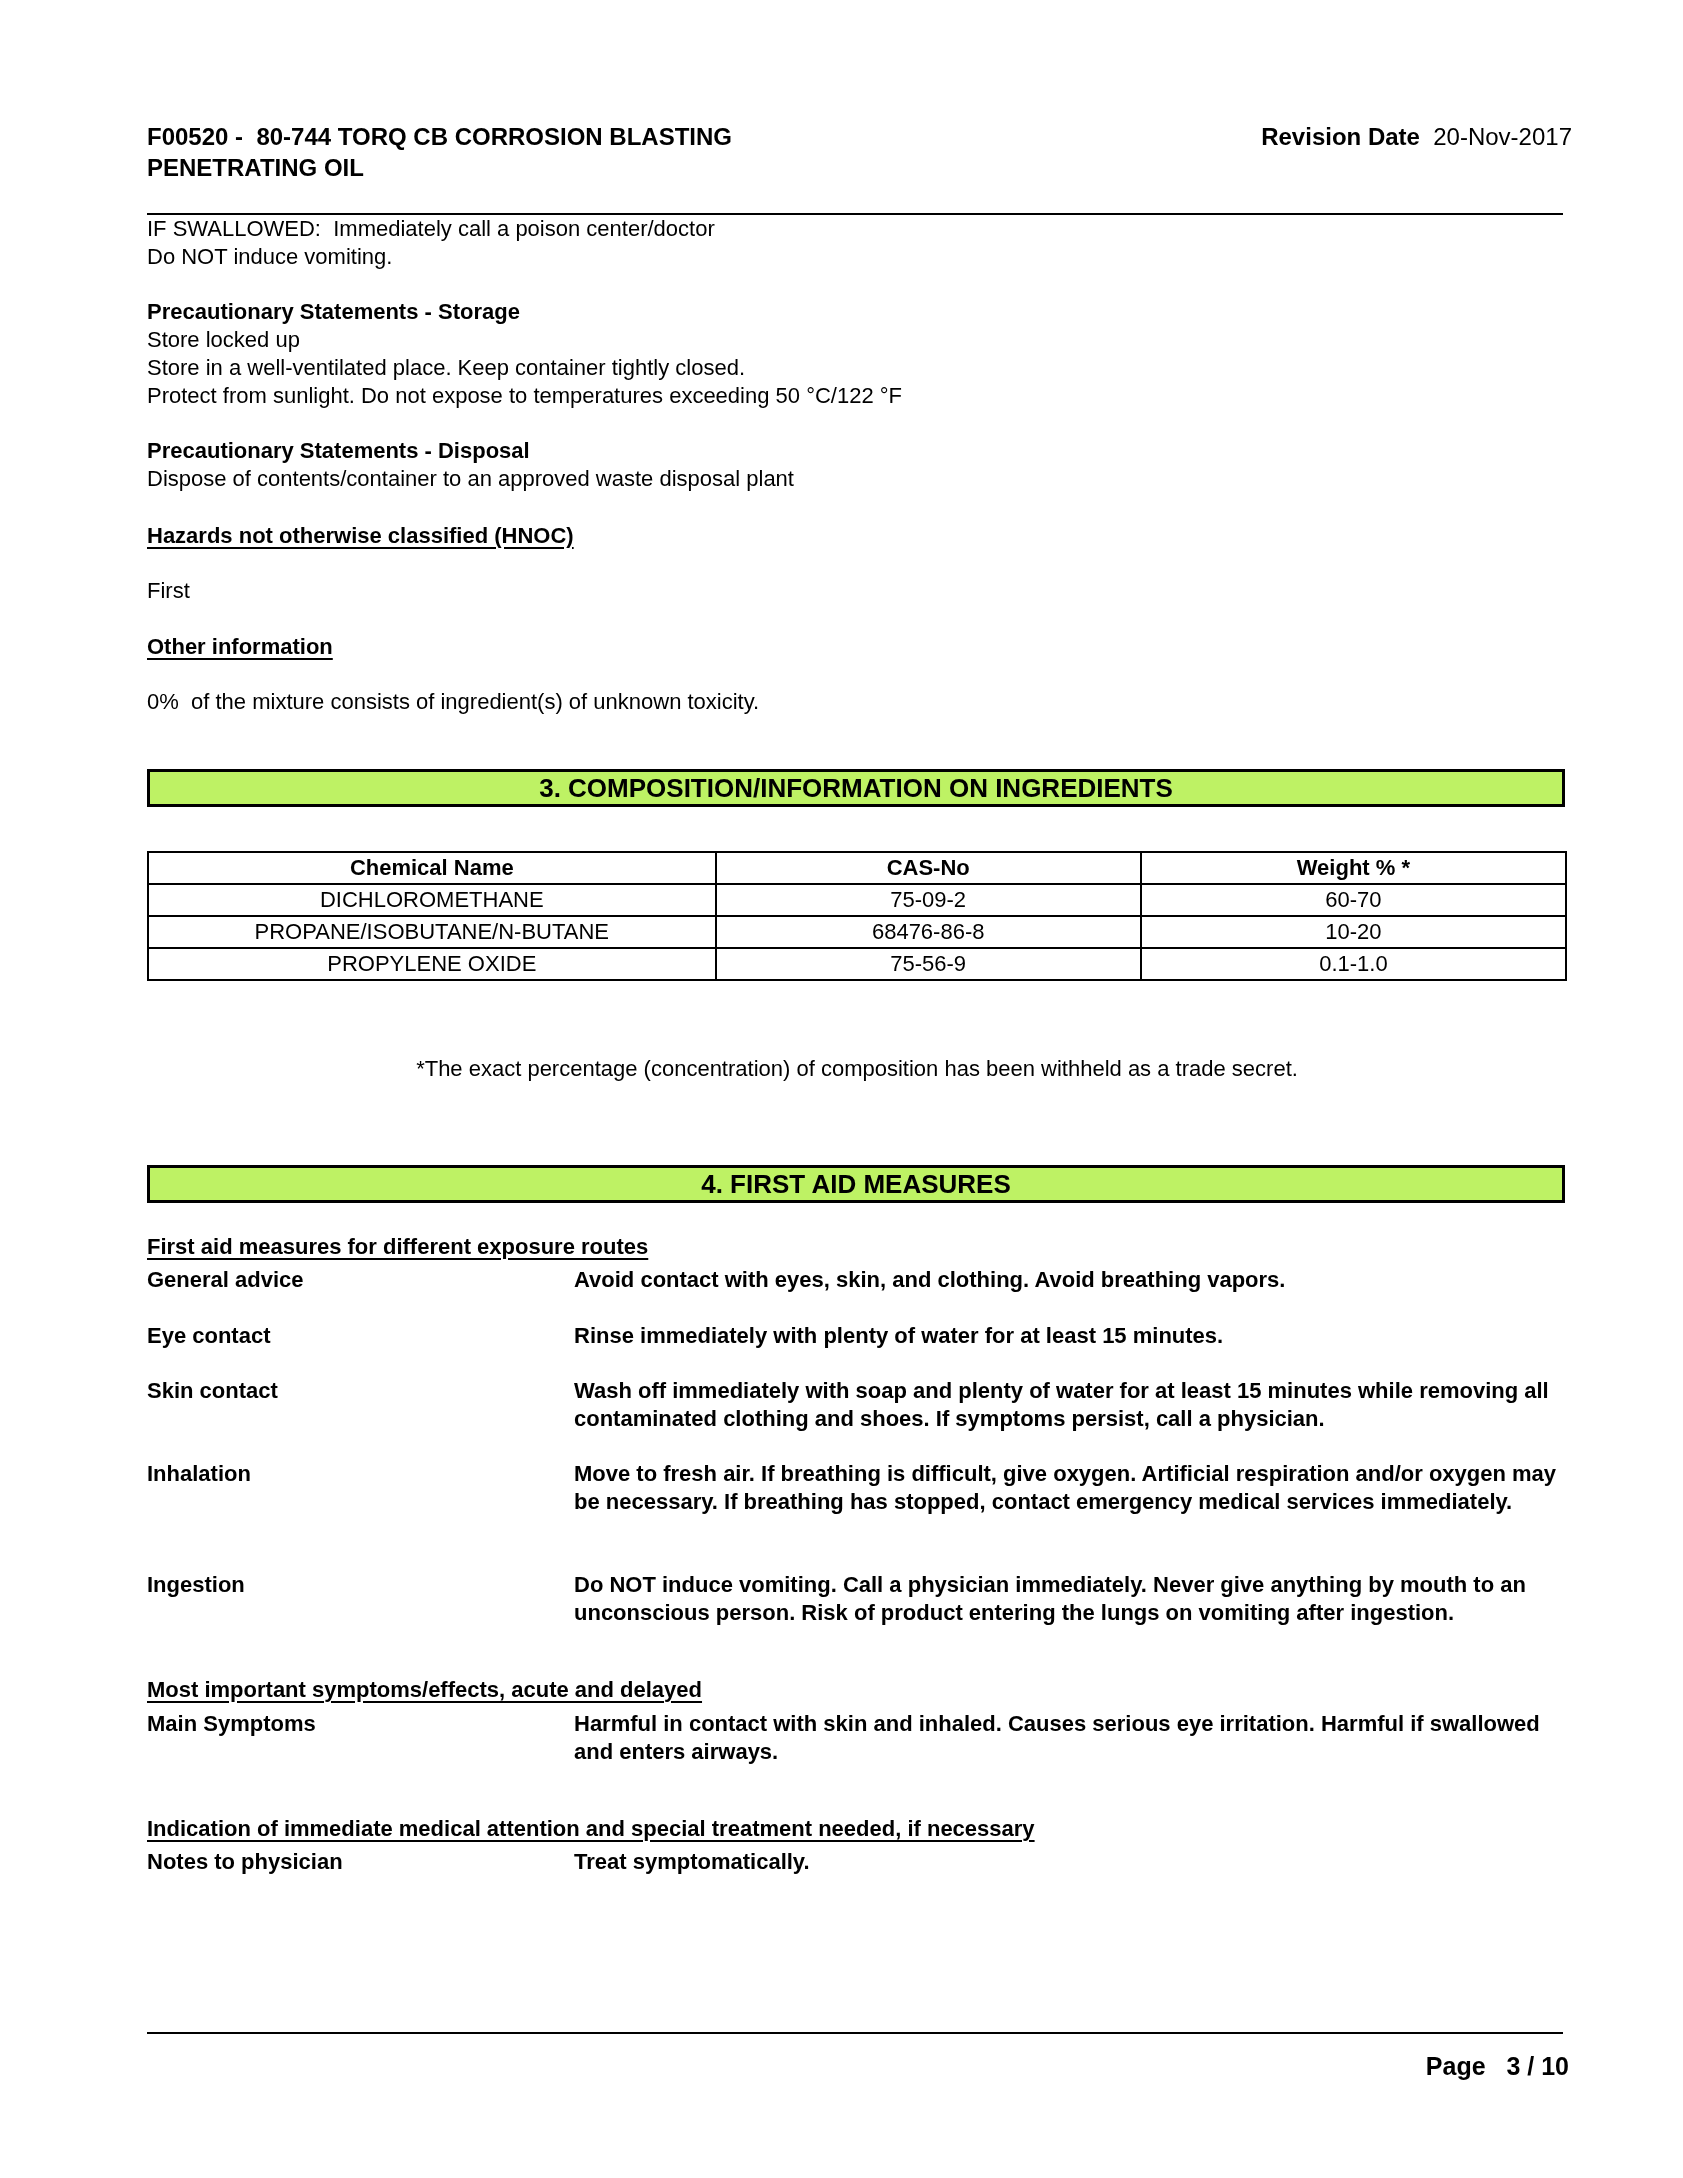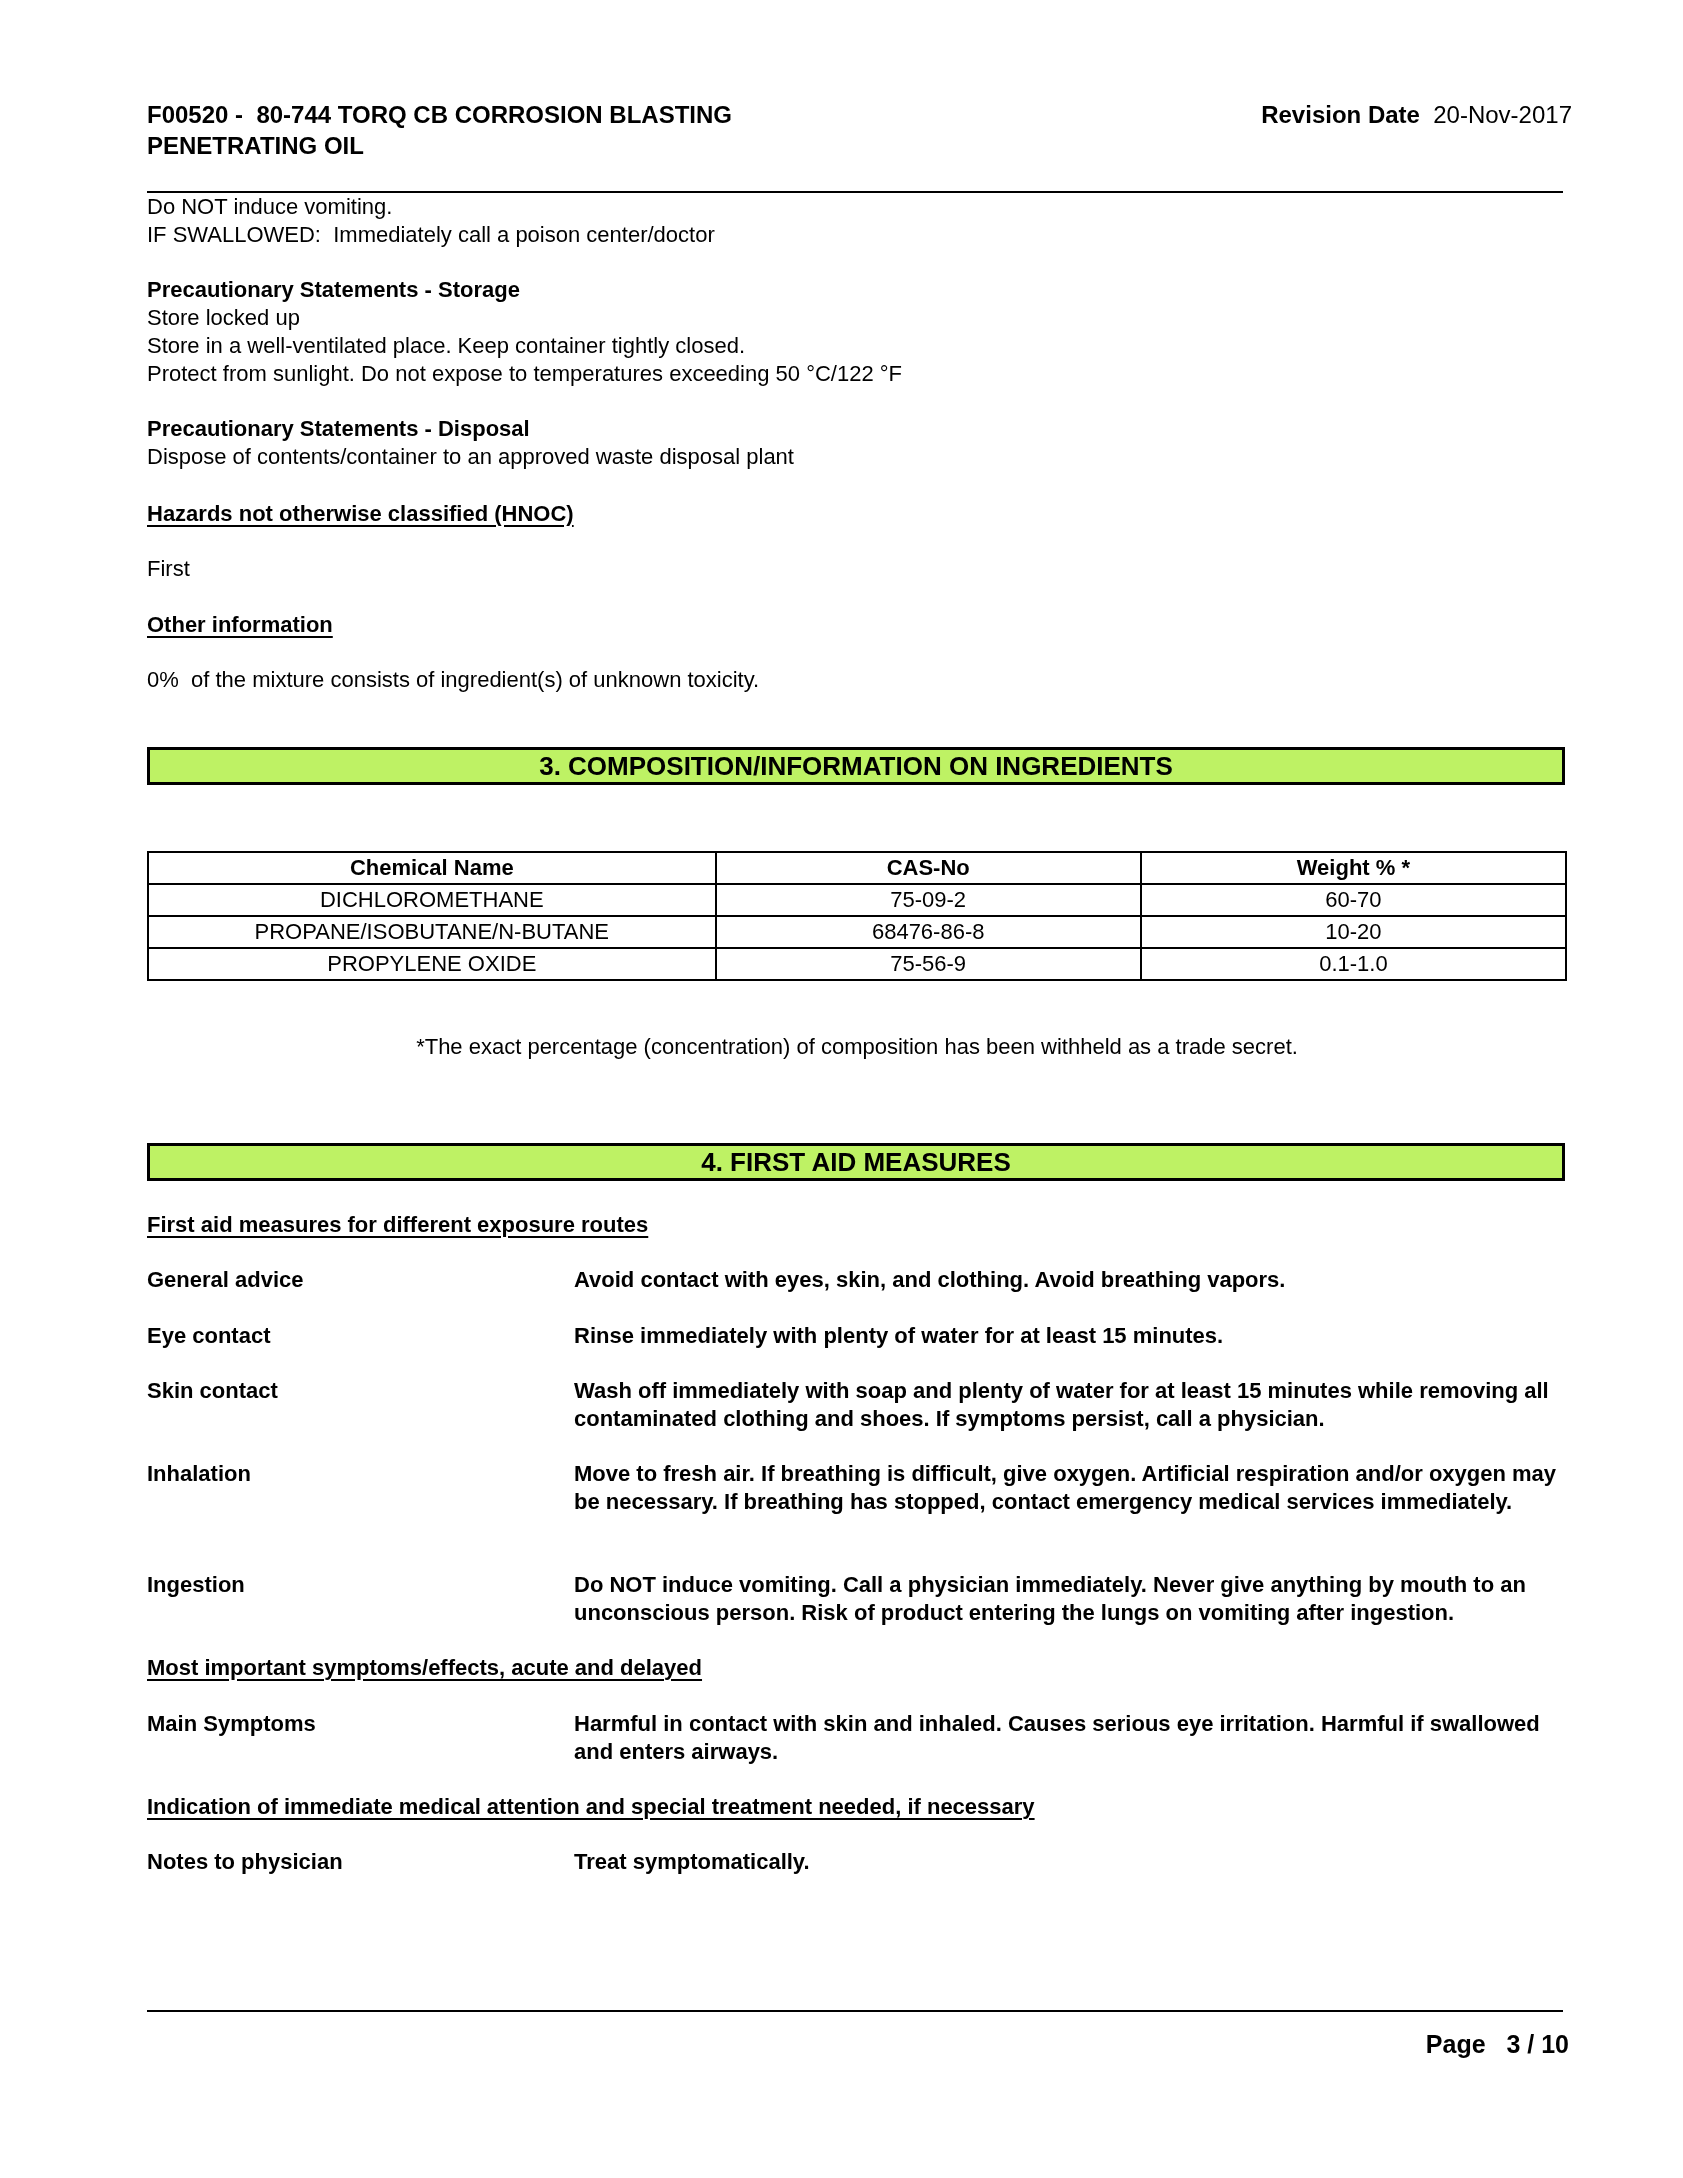--- a/index.html
+++ b/index.html
@@ -1,20 +1,20 @@
 <!DOCTYPE html>
 <html><head>
 <meta charset="utf-8">
 <style>
   html, body { margin: 0; padding: 0; background: #ffffff; }
   body {
     width: 1683px; height: 2178px; position: relative; overflow: hidden;
     font-family: "Liberation Sans", sans-serif; color: #000;
   }
-  .abs { position: absolute; }
+  .abs { position: absolute; margin-top: 22px; }
   .hdr-title { left: 147px; top: 99px; width: 752px; font-size: 24px; font-weight: bold; line-height: 31px; }
   .hdr-rev { right: 111px; top: 99px; font-size: 24px; line-height: 31px; text-align: right; }
   .hdr-rev .lbl { font-weight: bold; text-align: right; }
   .hdr-rule { left: 147px; width: 1416px; top: 191px; height: 0; border-top: 2px solid #000; }
   .txt { font-size: 22px; line-height: 28px; }
   .bold { font-weight: bold; }
   .ul { text-decoration: underline; text-underline-offset: 4px; }
   .sec-bar {
     left: 147px; width: 1418px; height: 38px; background: #bef264;
     border: 3px solid #000; box-sizing: border-box;
@@ -42,22 +42,22 @@
   <div style="white-space:pre">F00520 -  80-744 TORQ CB CORROSION BLASTING</div>
   <div>PENETRATING OIL</div>
 </div>
 <div class="abs hdr-rev">
   <span class="lbl">Revision Date</span>&nbsp;
   <span>20-Nov-2017</span>
 </div>
 <div class="abs hdr-rule"></div>
 
 <div class="abs txt" style="left:147px; top:193px;">
+  <div style="white-space:pre">IF SWALLOWED:  Immediately call a poison center/doctor</div>
   <div>Do NOT induce vomiting.</div>
-  <div style="white-space:pre">IF SWALLOWED:  Immediately call a poison center/doctor</div>
 </div>
 
 <div class="abs txt" style="left:147px; top:276px;">
   <div class="bold">Precautionary Statements - Storage</div>
   <div>Store locked up</div>
   <div>Store in a well-ventilated place. Keep container tightly closed.</div>
   <div>Protect from sunlight. Do not expose to temperatures exceeding 50 °C/122 °F</div>
 </div>
 
 <div class="abs txt" style="left:147px; top:415px;">

